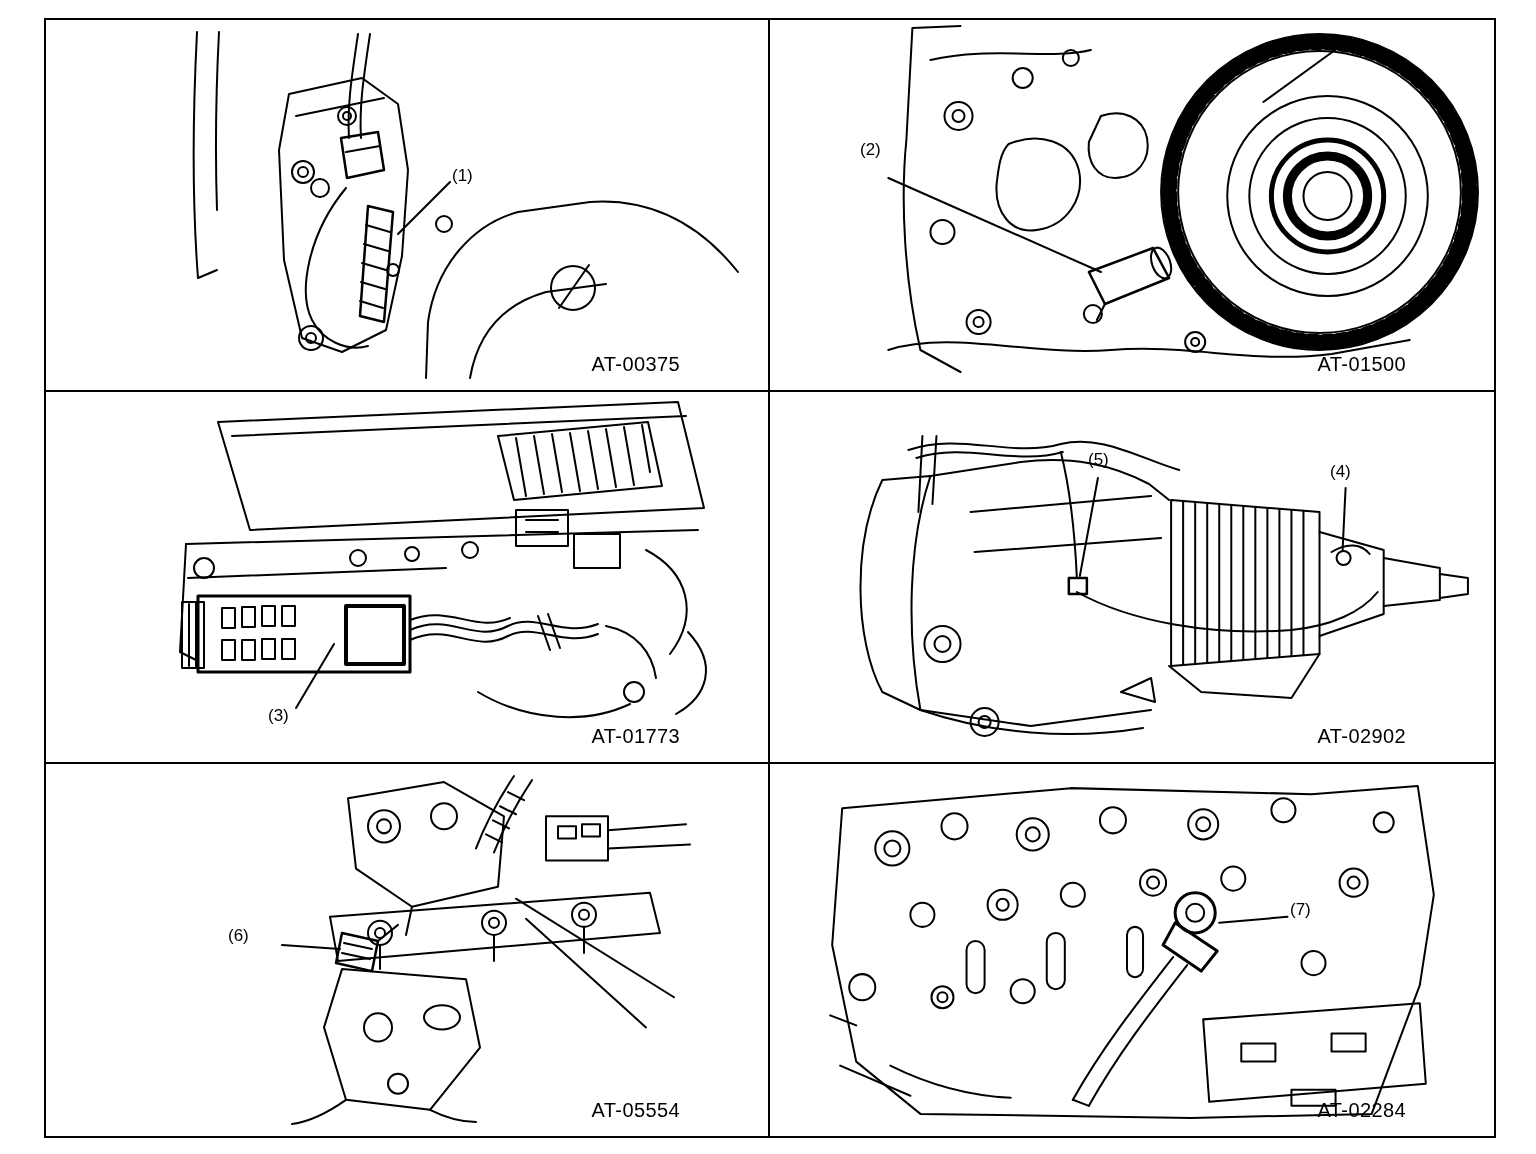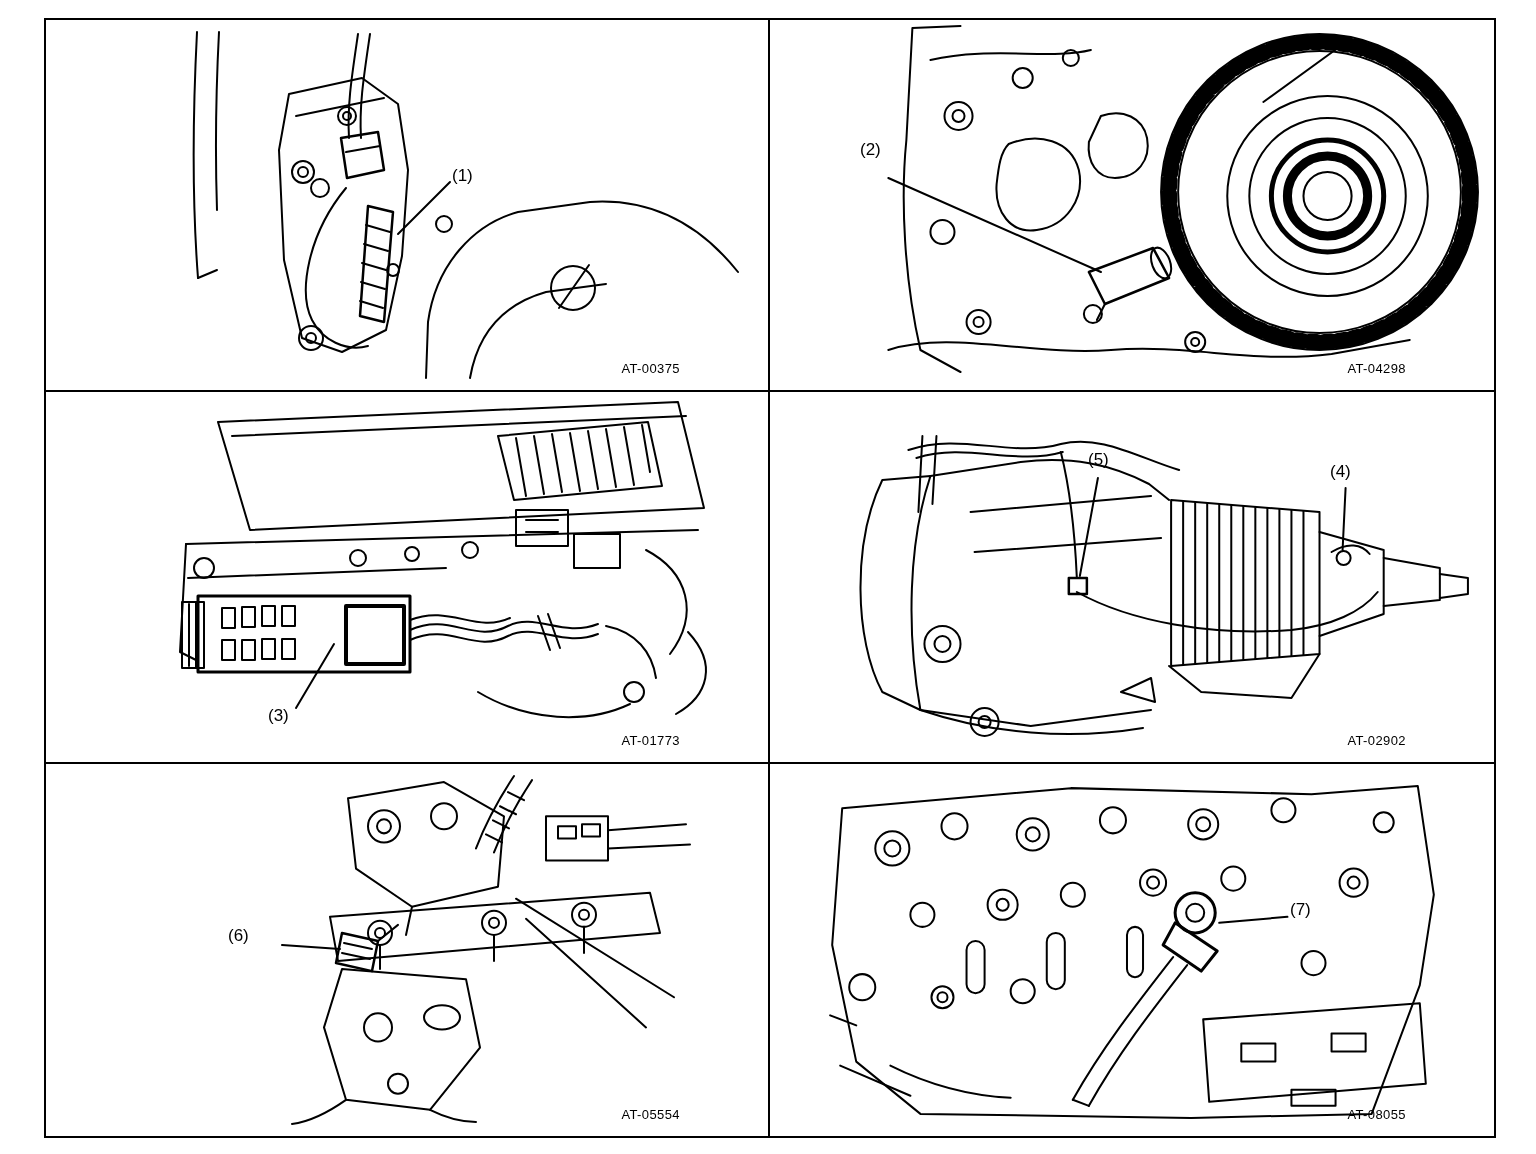--- a/index.html
+++ b/index.html
@@ -7,21 +7,21 @@
        font-family:"Liberation Sans", sans-serif;color:#000;}
   .sheet{position:absolute;left:44px;top:18px;width:1448px;height:1116px;
          border:2px solid #000;display:grid;
          grid-template-columns:1fr 1fr;grid-template-rows:1fr 1fr 1fr;
          background:#fff;box-sizing:content-box;}
   .panel{position:relative;border-right:2px solid #000;border-bottom:2px solid #000;
          overflow:hidden;margin:0;}
   .panel:nth-child(2n){border-right:none;}
   .panel:nth-child(n+5){border-bottom:none;}
   .panel svg{position:absolute;left:0;top:0;width:100%;height:100%;}
-  .figcode{position:absolute;right:88px;bottom:14px;font-size:13px;
+  .figcode{position:absolute;right:88px;bottom:14px;font-size:20px;
            letter-spacing:.4px;white-space:nowrap;}
   .callout{position:absolute;font-size:17px;white-space:nowrap;}
   
   .c-p1-1{left:406px;top:146px;}
   .c-p2-1{left:90px;top:120px;}
   .c-p3-1{left:222px;top:314px;}
   .c-p4-1{left:318px;top:58px;}
   .c-p4-2{left:560px;top:70px;}
   .c-p5-1{left:182px;top:162px;}
   .c-p6-1{left:520px;top:136px;}
@@ -109,21 +109,21 @@
           <path d="M318,252 L382,228 L398,258 L334,284 Z" stroke-width="2.5"></path>
           <ellipse cx="390" cy="243" rx="9" ry="16" transform="rotate(-20 390 243)"></ellipse>
           <circle cx="322" cy="294" r="9"></circle>
           <path d="M334,284 L326,300"></path>
         </g>
         <path d="M118,158 L330,252"></path>
         <path d="M580,18 L492,82"></path>
       </g>
     </svg>
     <span class="callout c-p2-1">(2)</span>
-    <span class="figcode">AT-04298</span>
+    <span class="figcode">AT-01500</span>
   </figure>
 
   <figure class="panel">
     <svg viewBox="0 0 722 370" preserveAspectRatio="none">
       <g stroke="#000" fill="none" stroke-width="2" stroke-linecap="round" stroke-linejoin="round">
         <g>
           <path d="M172,30 L632,10 L658,116 L204,138 Z"></path>
           <path d="M186,44 L640,24"></path>
           <path d="M452,44 L602,30 L616,94 L468,108 Z"></path>
           <path d="M470,46 L480,104 M488,44 L498,102 M506,42 L516,100 M524,41 L534,99 M542,39 L552,97 M560,37 L570,95 M578,35 L588,93 M596,33 L604,80"></path>
@@ -324,16 +324,16 @@
           <rect x="560" y="268" width="34" height="18"></rect>
           <rect x="520" y="324" width="44" height="16"></rect>
         </g>
         <g>
           <path d="M70,300 L140,330 M86,260 L60,250"></path>
           <path d="M120,300 C160,320 200,330 240,332"></path>
         </g>
       </g>
     </svg>
     <span class="callout c-p6-1">(7)</span>
-    <span class="figcode">AT-08055</span>
+    <span class="figcode">AT-02284</span>
   </figure>
 
 </div>
 
 </body></html>

